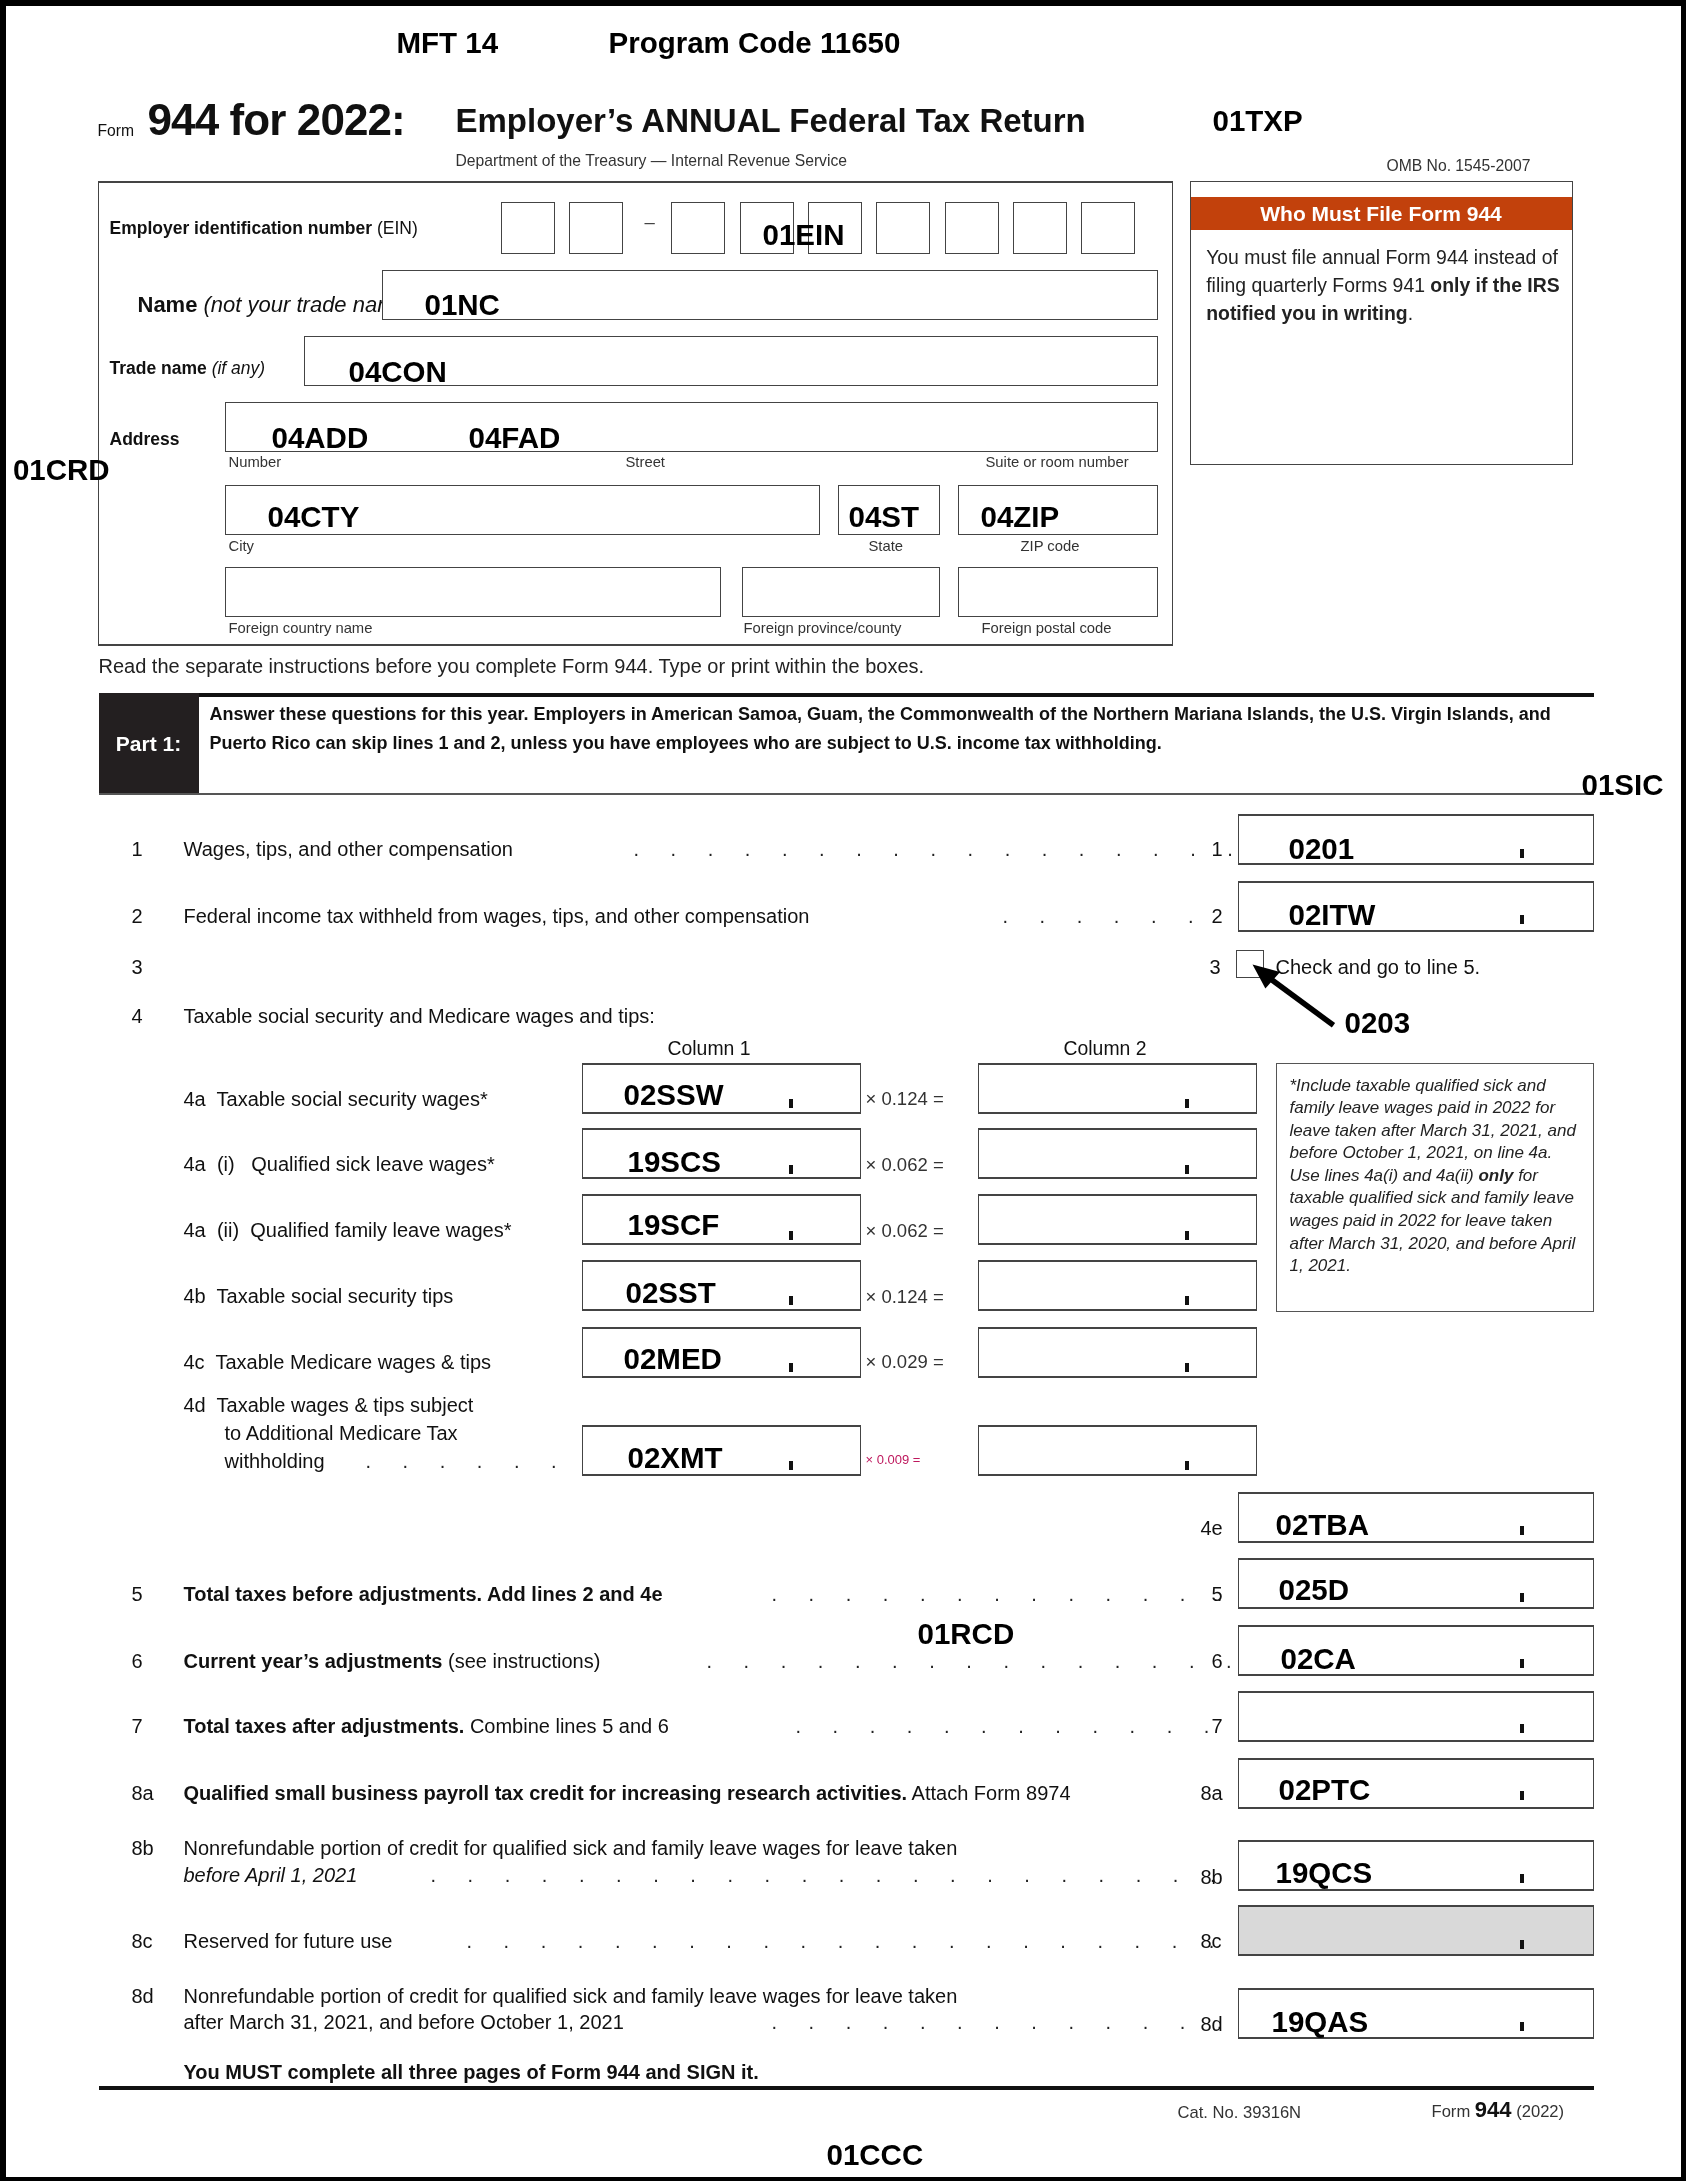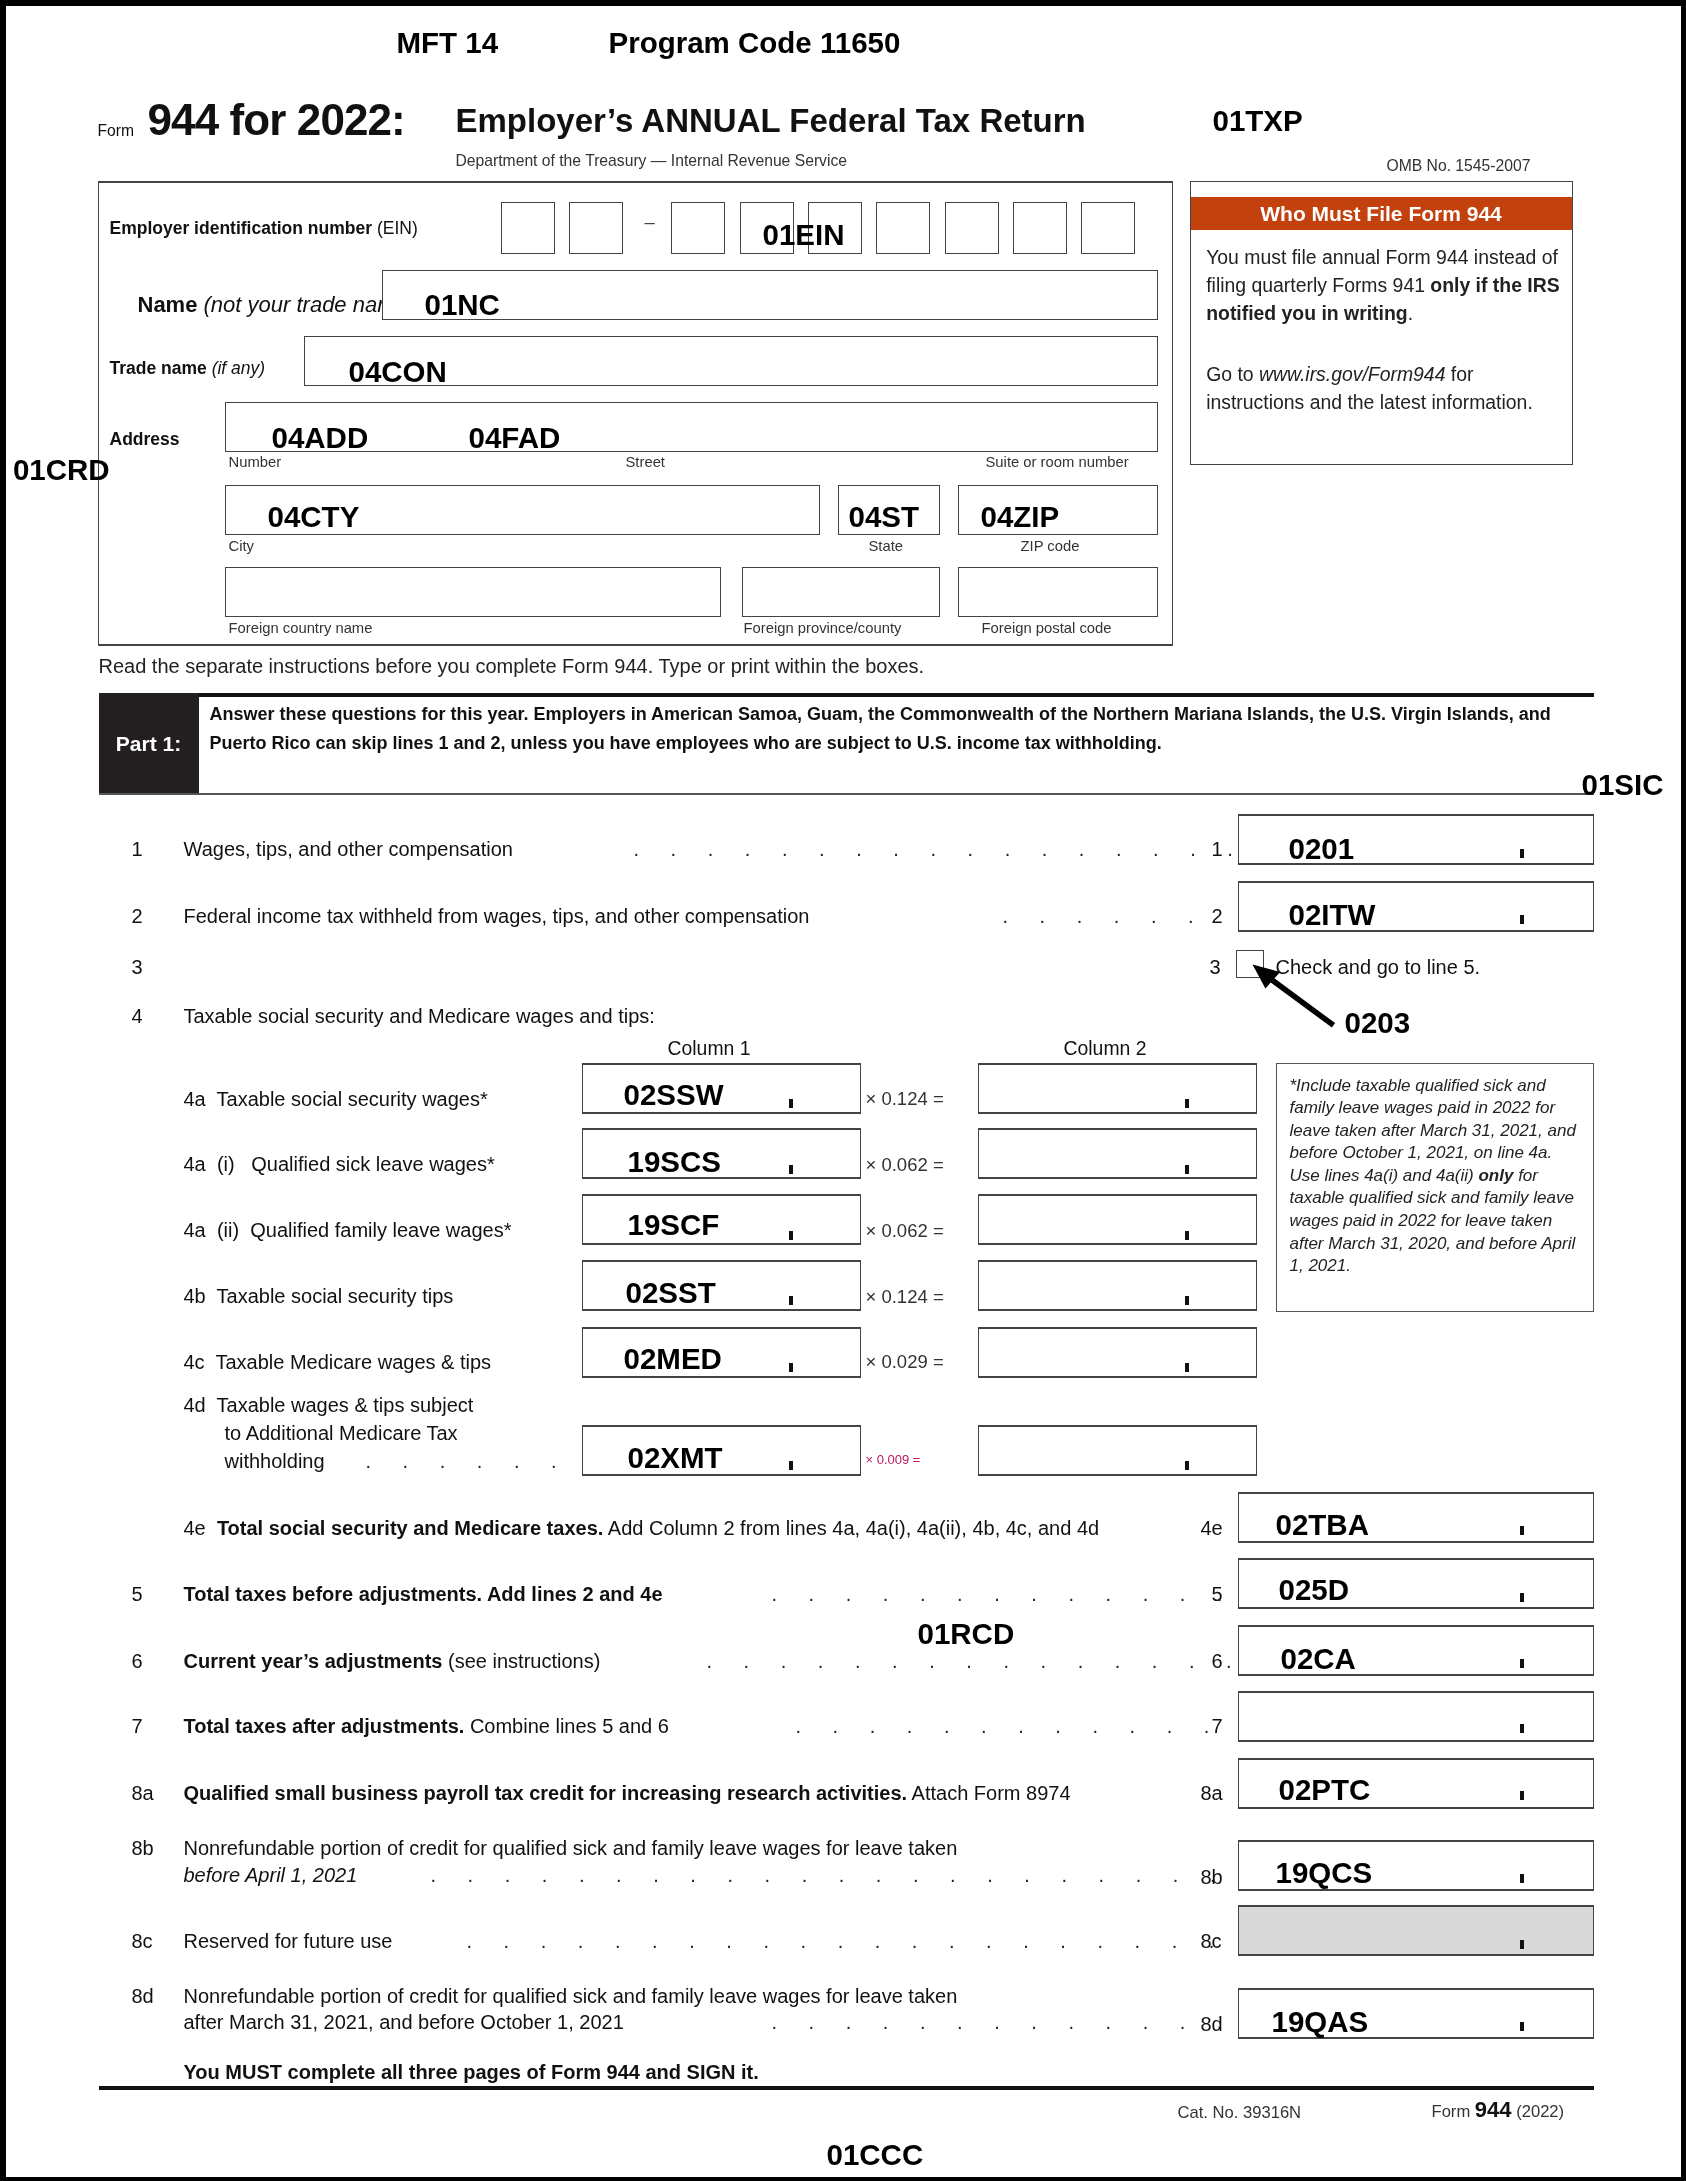--- a/index.html
+++ b/index.html
@@ -79,21 +79,20 @@
   <div class="box" style="left:219px;top:561px;width:496px;height:50px;"></div>
   <div class="sub" style="left:223px;top:615px;">Foreign country name</div>
   <div class="box" style="left:736px;top:561px;width:198px;height:50px;"></div>
   <div class="sub" style="left:738px;top:615px;">Foreign province/county</div>
   <div class="box" style="left:952px;top:561px;width:200px;height:50px;"></div>
   <div class="sub" style="left:976px;top:615px;">Foreign postal code</div>
 
   <div class="abs" style="left:1184px;top:175px;width:383px;height:284px;border-top:1.8px solid #444;border-left:1.8px solid #444;border-right:1.8px solid #444;border-bottom:1.8px solid #444;box-sizing:border-box;">
     <div style="position:absolute;left:0;top:15.7px;width:100%;height:33px;background:#c2410c;color:#fff;font-weight:bold;font-size:21px;text-align:center;line-height:33px;">Who Must File Form 944</div>
     <div style="position:absolute;left:15.7px;top:61px;width:360px;font-size:19.4px;line-height:28px;color:#222;"><span>You must file annual Form 944 instead of filing quarterly Forms 941 </span><span class="b">only if the IRS notified you in writing</span><span>.</span></div>
-    <div style="position:absolute;left:15.7px;top:178px;width:360px;font-size:19.4px;line-height:28px;color:#222;"><span>Go to </span><span class="i">www.irs.gov/Form944</span><span> for instructions and the latest information.</span></div>
   </div>
 
   <div class="abs" style="left:93px;top:649px;font-size:20px;color:#222;">Read the separate instructions before you complete Form 944. Type or print within the boxes.</div>
 
   <div class="abs" style="left:93px;top:687px;width:1495px;height:4.6px;background:#111;"></div>
   <div class="abs" style="left:93px;top:687px;width:100px;height:102px;background:#231f20;color:#fff;font-weight:bold;font-size:21px;display:flex;align-items:center;justify-content:center;">Part 1:</div>
   <div class="abs b" style="left:204px;top:694px;width:1384px;font-size:18px;line-height:29.5px;color:#111;">Answer these questions for this year. Employers in American Samoa, Guam, the Commonwealth of the Northern Mariana Islands, the U.S. Virgin Islands, and Puerto Rico can skip lines 1 and 2, unless you have employees who are subject to U.S. income tax withholding.</div>
   <div class="abs" style="left:93px;top:787px;width:1495px;height:2.8px;background:#555;"></div>
   <div class="code" style="left:1576px;top:764px;">01SIC</div>
 
@@ -174,21 +173,20 @@
   <div class="lbl" style="left:219px;top:1417px;">to Additional Medicare Tax</div>
   <div class="lbl" style="left:219px;top:1445px;">withholding</div>
   <div class="dots" style="left:360px;top:1445px;">. . . . . .</div>
   <div class="tbox" style="left:576px;top:1419px;width:279px;height:51px;"></div>
   <div class="code" style="left:622px;top:1437px;">02XMT</div>
   <div class="dec" style="left:783px;top:1455px;"></div>
   <div class="lbl" style="left:860px;top:1447px;font-size:13px;color:#be185d;">× 0.009 =</div>
   <div class="tbox" style="left:972px;top:1419px;width:279px;height:51px;"></div>
   <div class="dec" style="left:1179px;top:1455px;"></div>
 
-  <div class="lbl" style="left:178px;top:1512px;"><span>4e</span>&nbsp; <b>Total social security and Medicare taxes.</b><span> Add Column 2 from lines 4a, 4a(i), 4a(ii), 4b, 4c, and 4d</span></div>
   <div class="linenum" style="left:1195px;top:1512px;">4e</div>
   <div class="tbox" style="left:1232px;top:1486px;width:356px;height:51px;"></div>
   <div class="code" style="left:1270px;top:1504px;">02TBA</div>
   <div class="dec" style="left:1514px;top:1520px;"></div>
 
   <div class="linenum" style="left:126px;top:1578px;">5</div>
   <div class="lbl" style="left:178px;top:1578px;font-weight:bold;"><b>Total taxes before adjustments.</b><span> Add lines 2 and 4e</span></div>
   <div class="dots" style="left:766px;top:1578px;">. . . . . . . . . . . . .</div>
   <div class="linenum" style="left:1206px;top:1578px;">5</div>
   <div class="tbox" style="left:1232px;top:1552px;width:356px;height:51px;"></div>

